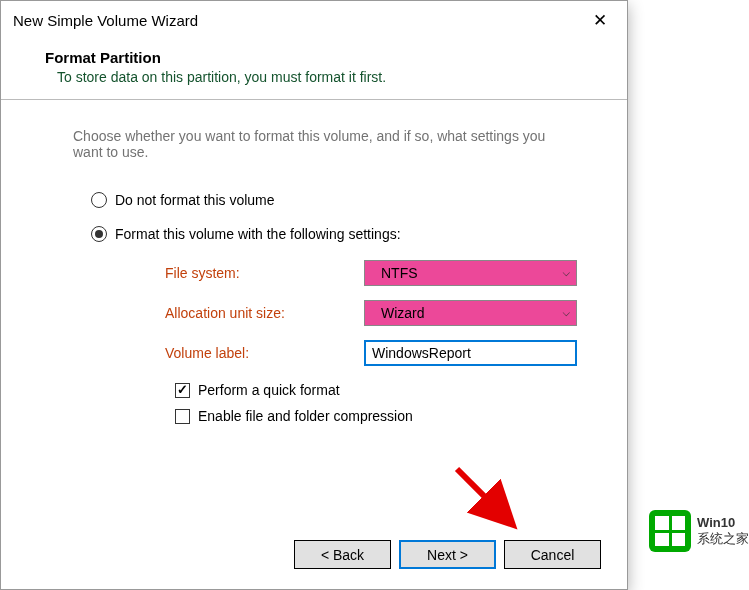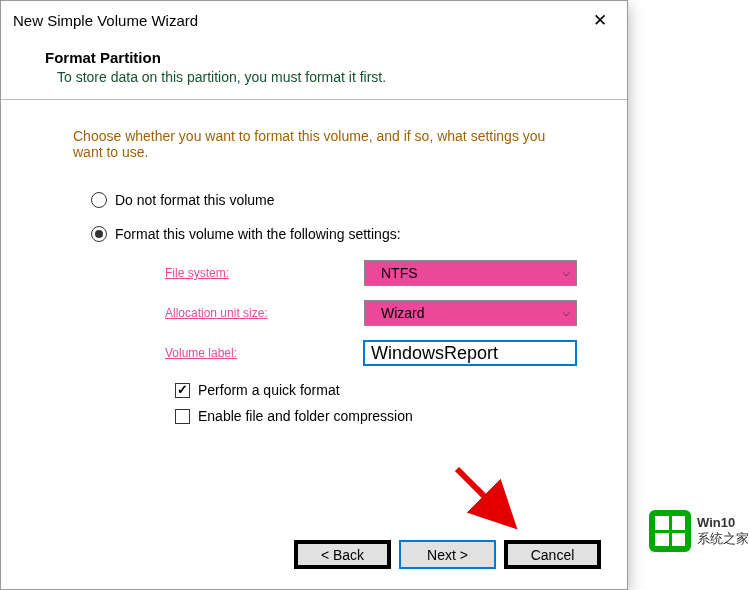--- a/index.html
+++ b/index.html
@@ -55,21 +55,21 @@
     .header-subtitle {
       font-size: 14px;
       color: #14532d;
       padding-left: 12px;
     }
     .content {
       padding: 28px 50px 20px 50px;
     }
     .intro-text {
       font-size: 14px;
-      color: #a16207;
+      color: #737373;
       margin-bottom: 32px;
       text-align: left;
       padding-left: 22px;
     }
     .radio-group {
       padding-left: 40px;
     }
     .radio-row {
       display: flex;
       align-items: center;
@@ -101,23 +101,22 @@
       padding-left: 74px;
       margin-top: 4px;
     }
     .form-row {
       display: flex;
       align-items: center;
       margin-bottom: 14px;
     }
     .form-label {
       width: 200px;
-      font-size: 12px;
-      color: #ec4899;
-      text-decoration: underline;
+      font-size: 14px;
+      color: #c2410c;
     }
     .dropdown {
       width: 214px;
       height: 26px;
       border: 1px solid #888;
       background: #ec4899;
       display: flex;
       align-items: center;
       justify-content: space-between;
       padding: 0 6px 0 16px;
@@ -126,21 +125,21 @@
     }
     .dropdown .chev {
       font-size: 10px;
       color: #333;
     }
     .textinput {
       width: 214px;
       height: 26px;
       border: 2px solid #0078d7;
       padding: 0 6px;
-      font-size: 18px;
+      font-size: 14px;
       font-family: inherit;
       outline: none;
     }
     .checkbox-rows {
       padding-left: 84px;
       margin-top: 16px;
     }
     .checkbox-row {
       display: flex;
       align-items: center;
@@ -170,21 +169,21 @@
     .button-bar {
       position: absolute;
       bottom: 20px;
       right: 26px;
       display: flex;
       gap: 8px;
     }
     .btn {
       width: 97px;
       height: 29px;
-      border: 4px solid #000000;
+      border: 1px solid #000000;
       background: #e1e1e1;
       font-size: 14px;
       display: flex;
       align-items: center;
       justify-content: center;
       cursor: pointer;
       font-family: inherit;
     }
     .btn.primary {
       border: 2px solid #0078d7;

